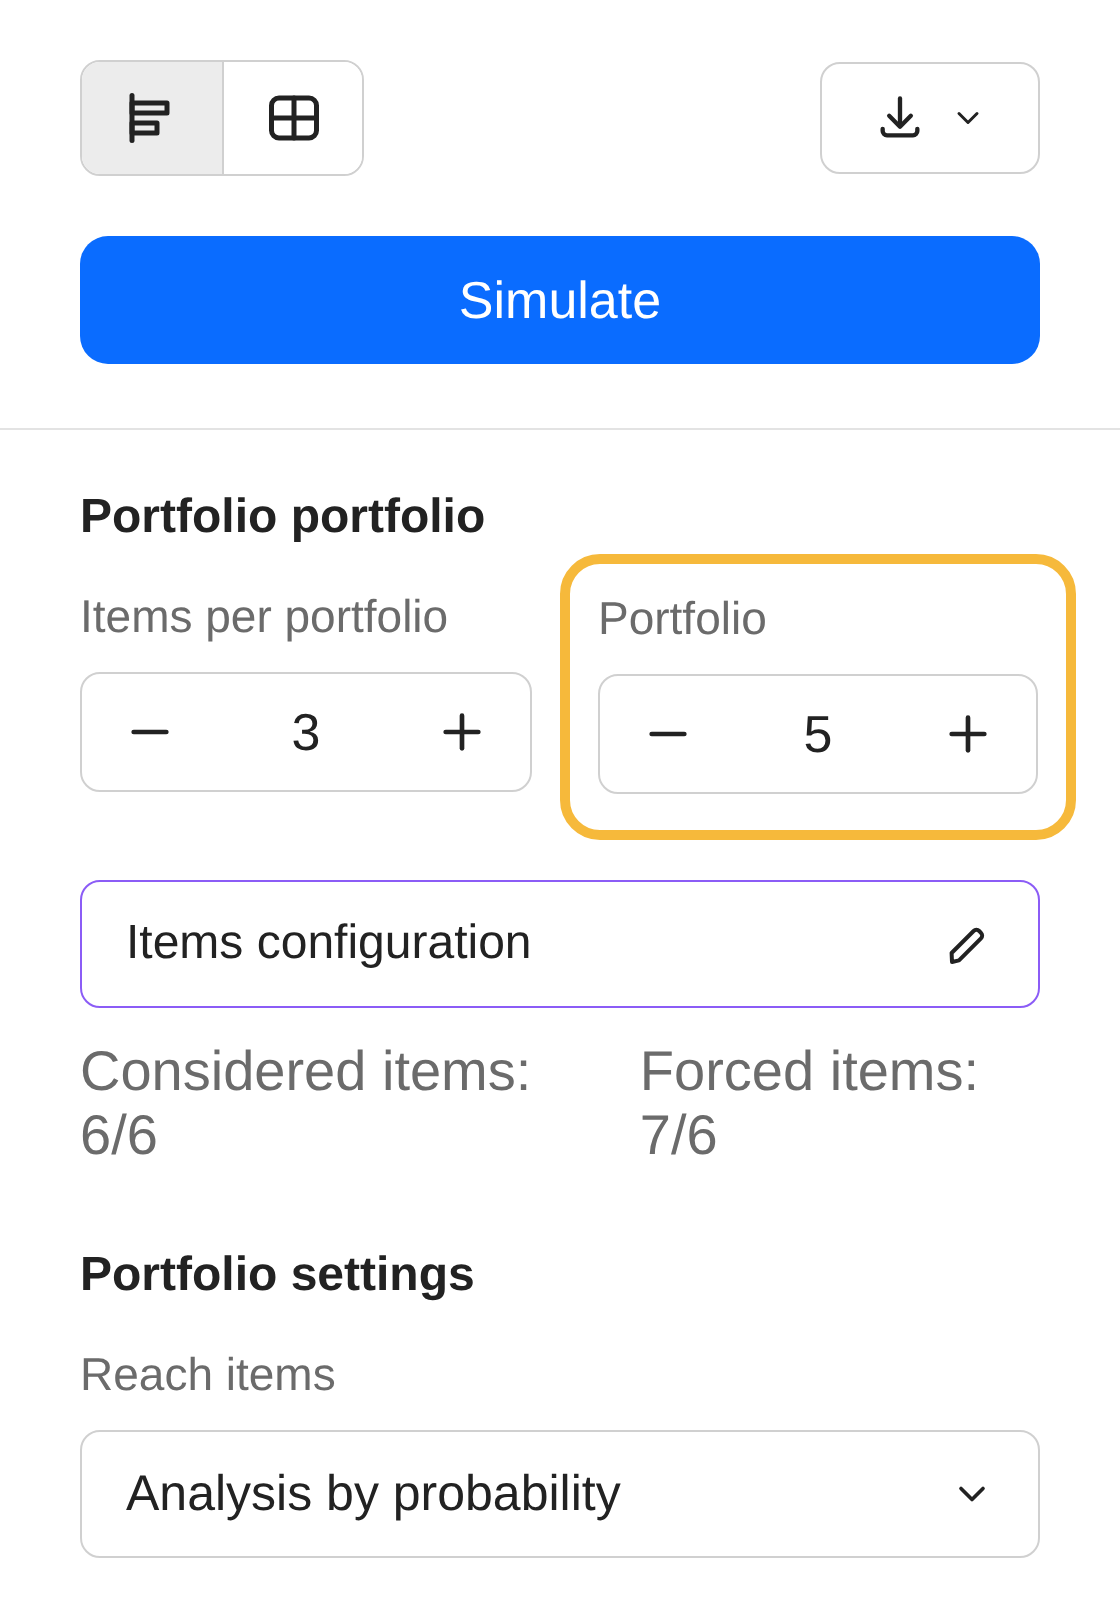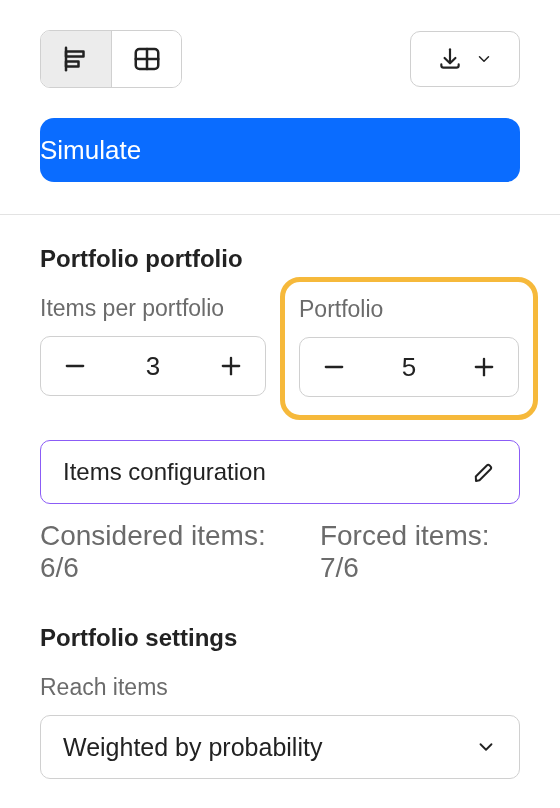--- a/index.html
+++ b/index.html
@@ -48,20 +48,21 @@
       cursor: pointer;
     }
     .simulate {
       margin: 10px 40px 0 40px;
       height: 64px;
       background: #0a6cff;
       color: #fff;
       border-radius: 14px;
       display: flex;
       align-items: center;
+      justify-content: center;
       font-size: 26px;
       cursor: pointer;
     }
     .divider {
       border-top: 1px solid #e3e3e3;
       margin-top: 32px;
     }
     .section {
       padding: 30px 40px 0 40px;
     }
@@ -251,20 +252,20 @@
   <div class="meta-row">
     <span>Considered items: 6/6</span>
     <span>Forced items: 7/6</span>
   </div>
 </div>
 
 <div class="section" style="padding-top:40px;">
   <div class="section-title">Portfolio settings</div>
   <div class="field-label">Reach items</div>
   <div class="dropdown">
-    <span>Weighted by probability</span>
+    <span>Analysis by probability</span>
     <span>
       <svg width="22" height="22" viewBox="0 0 24 24" fill="none" stroke="#222" stroke-width="2" stroke-linecap="round" stroke-linejoin="round">
         <polyline points="6 9 12 15 18 9"></polyline>
       </svg>
     </span>
   </div>
 </div>
 
 </body></html>

